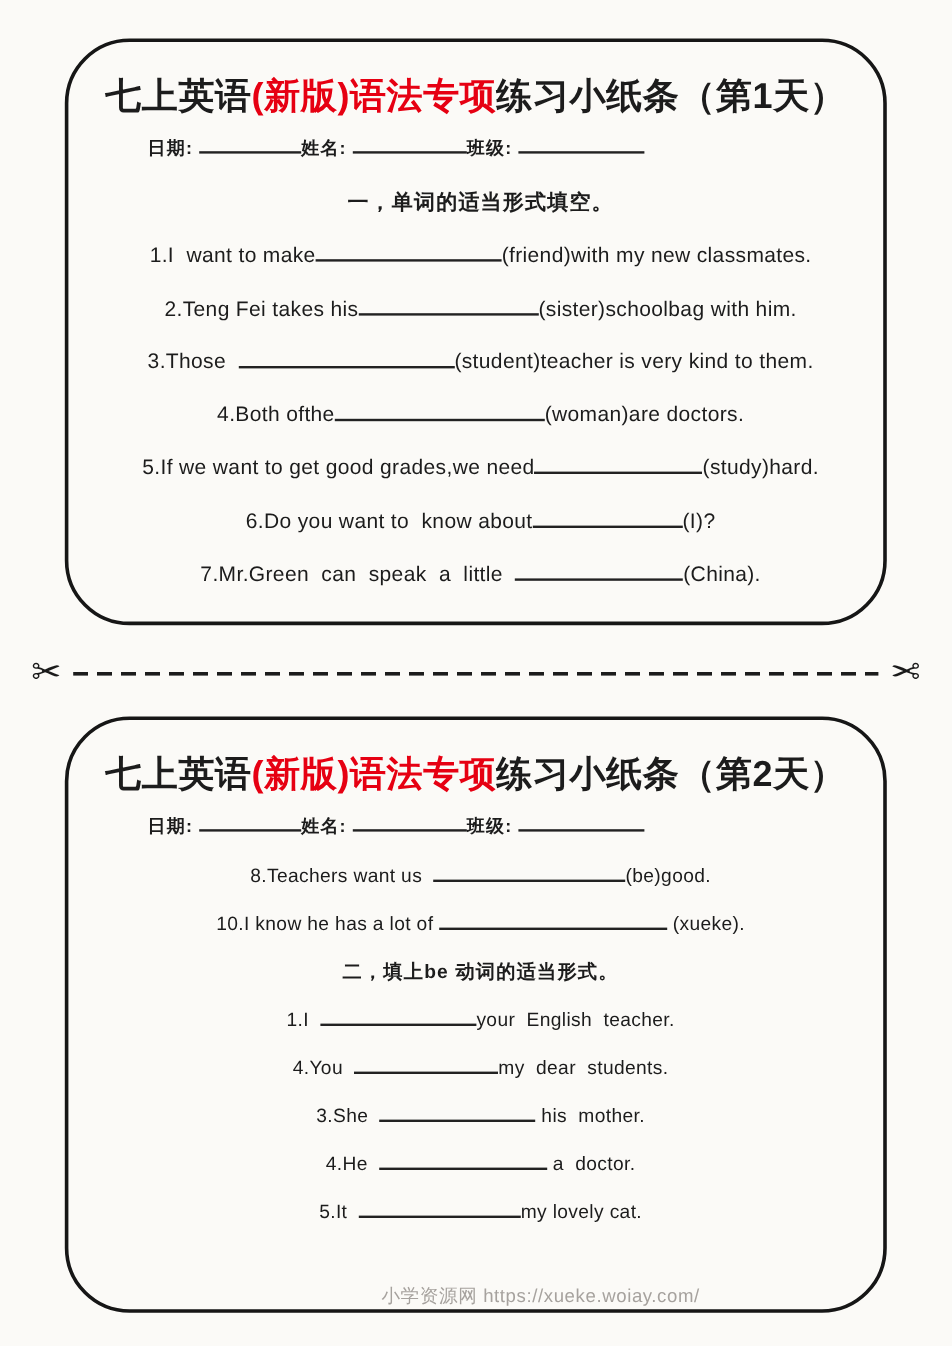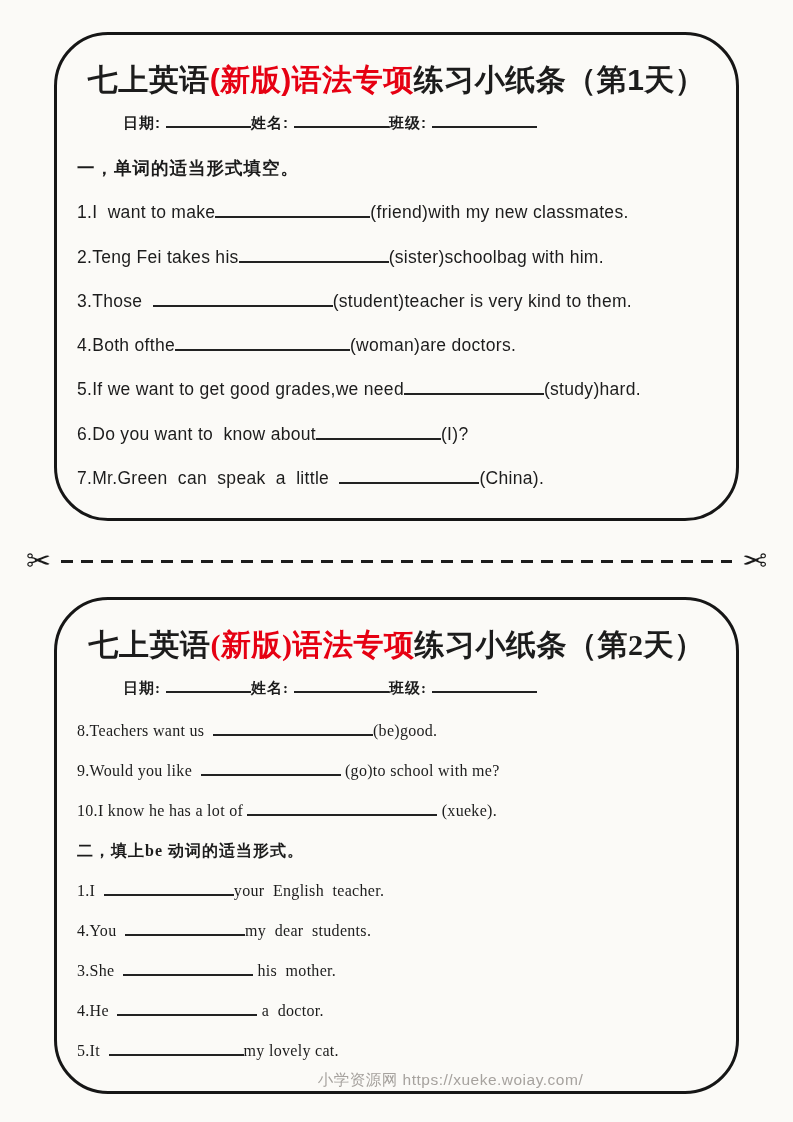--- a/index.html
+++ b/index.html
@@ -21,21 +21,21 @@
 
   .card {
     position: absolute;
     left: 54px;
     width: 685px;
     border: 3px solid var(--border);
     border-radius: 54px;
     background: transparent;
   }
   .card.day1 { top: 32px;  height: 489px; }
-  .card.day2 { top: 597px; height: 497px; font-family: Liberation Serif, serif; }
+  .card.day2 { top: 597px; height: 497px; }
 
   .card-title {
     text-align: center;
     padding-top: 25px;
     font-size: 30px;
     font-weight: 700;
     letter-spacing: 0.5px;
     white-space: nowrap;
   }
   .card-title .red { color: var(--red); }
@@ -55,20 +55,21 @@
   .blank {
     display: inline-block;
     height: 5px;
     border-bottom: 2px solid #222;
   }
 
   .lines {
     margin-top: 13px;
     padding: 0 12px 0 20px;
     font-size: 17.5px;
+    text-align: center;
   }
   .line { white-space: pre-wrap; letter-spacing: 0.3px; }
   .day1 .lines .line { line-height: 44.3px; }
   .day2 .lines { font-size: 16px; }
   .day2 .lines .line { line-height: 40px; }
   .line.section { font-weight: 600; letter-spacing: 1px; }
 
   .separator {
     position: absolute;
     top: 545px; left: 26px; right: 26px;
@@ -127,21 +128,20 @@
 
   <div class="card day2">
     <div class="card-title"><span>七上英语</span><span class="red">(新版)语法专项</span><span>练习小纸条（第2天）</span></div>
     <div class="fields-row">
         <span class="field"><span class="field-label">日期:</span><span class="blank" style="width: 85px;"></span></span>
         <span class="field"><span class="field-label">姓名:</span><span class="blank" style="width: 95px;"></span></span>
         <span class="field"><span class="field-label">班级:</span><span class="blank" style="width: 105px;"></span></span>
       </div>
     <div class="lines">
         <div class="line"><span>8.Teachers want us  </span><span class="blank" style="width: 160px;"></span><span>(be)good.</span></div>
-        <div class="line"><span>9.Would you like  </span><span class="blank" style="width: 140px;"></span><span> (go)to school with me?</span></div>
         <div class="line"><span>10.I know he has a lot of </span><span class="blank" style="width: 190px;"></span><span> (xueke).</span></div>
         <div class="line section">二，填上be 动词的适当形式。</div>
         <div class="line"><span>1.I  </span><span class="blank" style="width: 130px;"></span><span>your  English  teacher.</span></div>
         <div class="line"><span>4.You  </span><span class="blank" style="width: 120px;"></span><span>my  dear  students.</span></div>
         <div class="line"><span>3.She  </span><span class="blank" style="width: 130px;"></span><span> his  mother.</span></div>
         <div class="line"><span>4.He  </span><span class="blank" style="width: 140px;"></span><span> a  doctor.</span></div>
         <div class="line"><span>5.It  </span><span class="blank" style="width: 135px;"></span><span>my lovely cat.</span></div>
       </div>
   </div>
 

